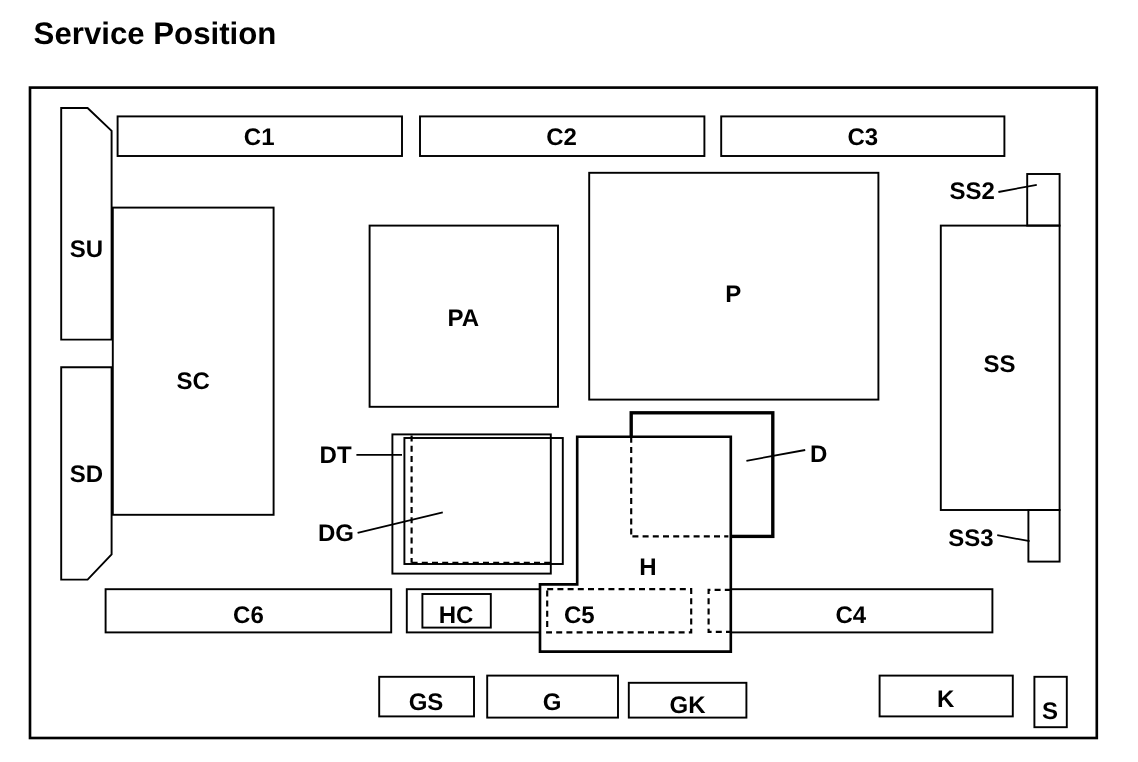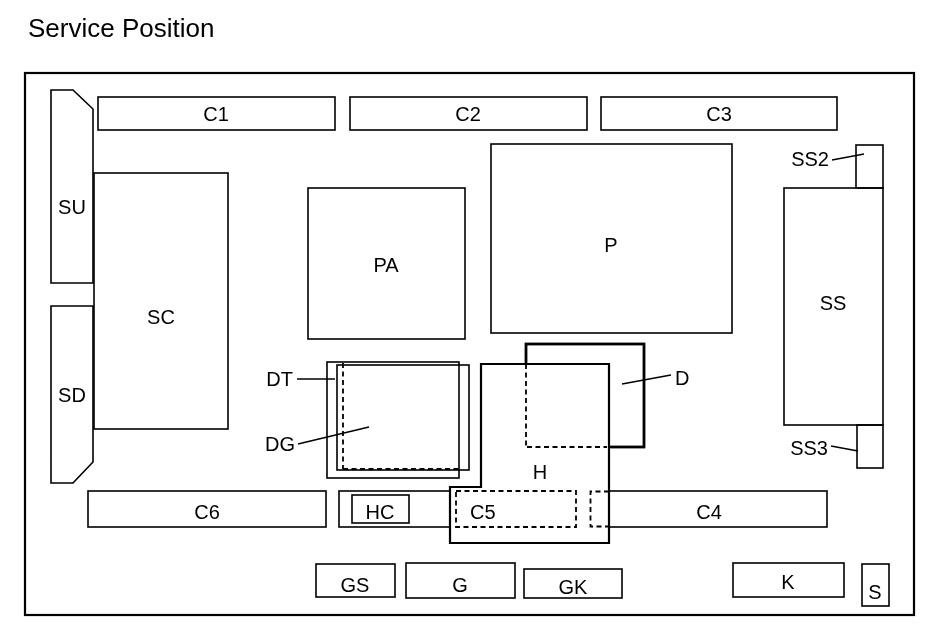--- a/index.html
+++ b/index.html
@@ -1,16 +1,16 @@
 <!DOCTYPE html>
 <html><head>
 <meta charset="utf-8">
 <style>
   html,body{margin:0;padding:0;background:#ffffff;}
-  #stage{position:relative;width:948px;height:635px;background:#fff;overflow:hidden;}
+  #stage{position:relative;width:948px;height:635px;background:#fff;overflow:hidden;font-weight:bold;}
   svg{position:absolute;left:0;top:0;}
   text{font-family:"Liberation Sans","DejaVu Sans",sans-serif;fill:#000;}
   .title{font-size:26px;}
   .lbl{font-size:20px;}
   .mid{text-anchor:middle;}
   .end{text-anchor:end;}
   .ln{stroke:#000;stroke-width:1.6;fill:none;}
   .lnw{stroke:#000;stroke-width:1.6;fill:#fff;}
   .frame{stroke:#000;stroke-width:2.2;fill:none;}
   .hbox{stroke:#000;stroke-width:2.2;fill:#fff;}

